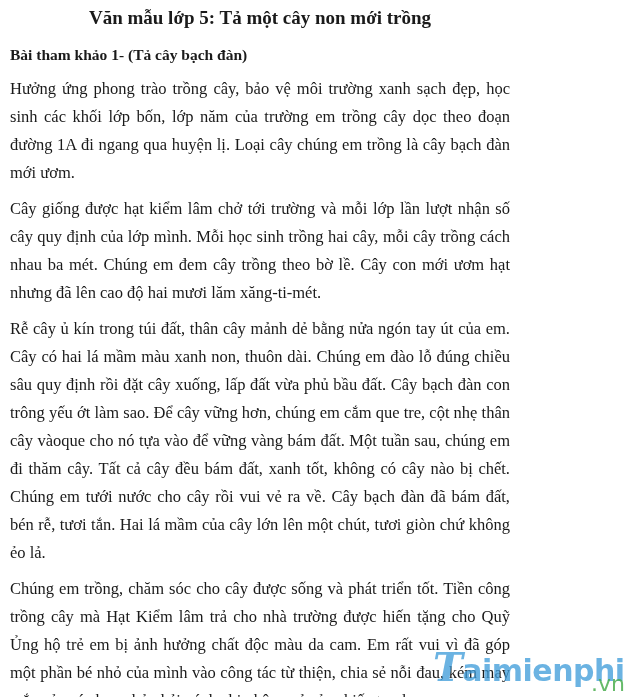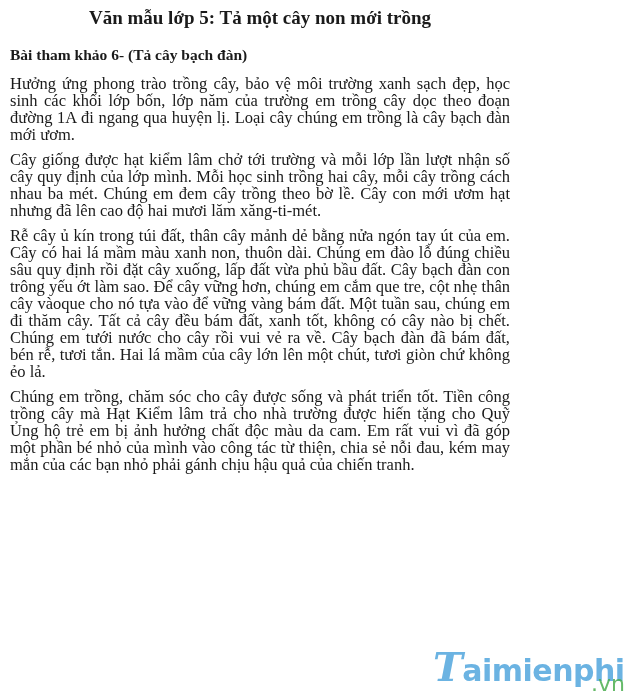--- a/index.html
+++ b/index.html
@@ -33,21 +33,21 @@
     }
     .doc-subtitle {
       font-weight: bold;
       font-size: 15.5px;
       margin: 0;
       margin-top: 14px;
       line-height: 20px;
     }
     .para {
       font-size: 16.5px;
-      line-height: 17px;
+      line-height: 28px;
       text-align: justify;
       margin: 0;
       margin-top: 8px;
     }
     .para.first {
       margin-top: 10px;
     }
     .watermark {
       position: absolute;
       left: 393px;
@@ -81,21 +81,21 @@
       font-size: 22px;
       color: #4caf50;
       opacity: 0.85;
     }
   </style>
 </head>
 <body>
 
 <div class="page">
   <h1 class="doc-title">Văn mẫu lớp 5: Tả một cây non mới trồng</h1>
-  <h2 class="doc-subtitle">Bài tham khảo 6- (Tả cây bạch đàn)</h2>
+  <h2 class="doc-subtitle">Bài tham khảo 1- (Tả cây bạch đàn)</h2>
   <p class="para first">Hưởng ứng phong trào trồng cây, bảo vệ môi trường xanh sạch đẹp, học sinh các khối lớp bốn, lớp năm của trường em trồng cây dọc theo đoạn đường 1A đi ngang qua huyện lị. Loại cây chúng em trồng là cây bạch đàn mới ươm.</p>
   <p class="para">Cây giống được hạt kiểm lâm chở tới trường và mỗi lớp lần lượt nhận số cây quy định của lớp mình. Mỗi học sinh trồng hai cây, mỗi cây trồng cách nhau ba mét. Chúng em đem cây trồng theo bờ lề. Cây con mới ươm hạt nhưng đã lên cao độ hai mươi lăm xăng-ti-mét.</p>
   <p class="para">Rễ cây ủ kín trong túi đất, thân cây mảnh dẻ bằng nửa ngón tay út của em. Cây có hai lá mầm màu xanh non, thuôn dài. Chúng em đào lỗ đúng chiều sâu quy định rồi đặt cây xuống, lấp đất vừa phủ bầu đất. Cây bạch đàn con trông yếu ớt làm sao. Để cây vững hơn, chúng em cắm que tre, cột nhẹ thân cây vàoque cho nó tựa vào để vững vàng bám đất. Một tuần sau, chúng em đi thăm cây. Tất cả cây đều bám đất, xanh tốt, không có cây nào bị chết. Chúng em tưới nước cho cây rồi vui vẻ ra về. Cây bạch đàn đã bám đất, bén rễ, tươi tắn. Hai lá mầm của cây lớn lên một chút, tươi giòn chứ không ẻo lả.</p>
   <p class="para">Chúng em trồng, chăm sóc cho cây được sống và phát triển tốt. Tiền công trồng cây mà Hạt Kiểm lâm trả cho nhà trường được hiến tặng cho Quỹ Ủng hộ trẻ em bị ảnh hưởng chất độc màu da cam. Em rất vui vì đã góp một phần bé nhỏ của mình vào công tác từ thiện, chia sẻ nỗi đau, kém may mắn của các bạn nhỏ phải gánh chịu hậu quả của chiến tranh.</p>
 
   <div class="watermark">
     <div class="wm-main"><span class="big-t">T</span><span>aimienphi</span></div>
     <div class="wm-vn">.vn</div>
   </div>
 </div>

